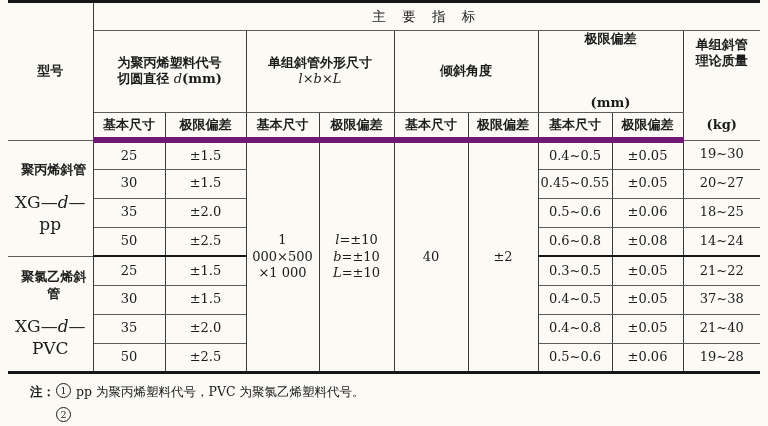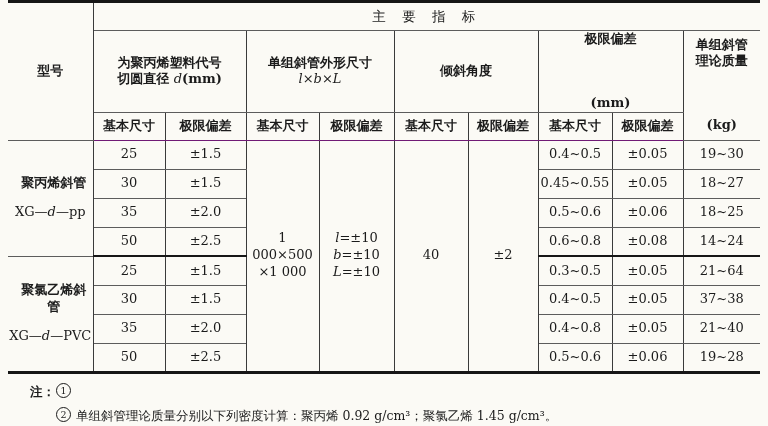--- a/index.html
+++ b/index.html
@@ -40,27 +40,27 @@
     line-height:1.3;
     overflow:hidden;
   }
   td.no-l{border-left:none;}
   td.no-r{border-right:none;}
   .hd{font-weight:bold;}
   tr.r-top{height:29px;}
   tr.r-group{height:56px;}
   tr.r-sub{height:28px;}
   tr.body-r{height:29px;}
-  tr.r-sub td{border-bottom:1px solid #701a75;}
+  tr.r-sub td{border-bottom:6px solid #701a75;}
   tr.group-end td{border-bottom:2px solid #161616;}
   .main-ind{font-weight:normal;letter-spacing:6px;font-size:13.5px;}
   .v{font-style:italic;font-family:"DejaVu Serif",serif;font-weight:normal;}
   .num{font-family:"DejaVu Serif",serif;margin-top:47px;}
   .model-name{font-weight:bold;font-size:13px;margin-left:7px;}
-  .model-code{font-family:"DejaVu Serif",serif;font-size:13px;margin-top:12px;}
+  .model-code{font-family:"DejaVu Serif",serif;font-size:17px;margin-top:12px;}
   .shape-dev-block{display:inline-block;text-align:center;font-family:"DejaVu Serif",serif;}
   .notes{margin:8px 0 0 30px;font-size:12.5px;line-height:1.55;}
   .note-row{display:flex;align-items:flex-start;margin-bottom:5px;}
   .note-label{font-weight:bold;white-space:pre;}
   .note-label.spacer{visibility:hidden;}
   .circ{
     display:inline-block;flex:none;
     width:13px;height:13px;
     border:1px solid #1b1b1b;border-radius:50%;
     font-size:9.5px;line-height:13px;text-align:center;
@@ -149,21 +149,21 @@
       <td class="num" rowspan="8">±2</td>
       <td class="num">0.4~0.5</td>
       <td class="num">±0.05</td>
       <td class="num no-r">19~30</td>
     </tr>
     <tr class="body-r">
       <td class="num">30</td>
       <td class="num">±1.5</td>
       <td class="num">0.45~0.55</td>
       <td class="num">±0.05</td>
-      <td class="num no-r">18~27</td>
+      <td class="num no-r">20~27</td>
     </tr>
     <tr class="body-r">
       <td class="num">35</td>
       <td class="num">±2.0</td>
       <td class="num">0.5~0.6</td>
       <td class="num">±0.06</td>
       <td class="num no-r">18~25</td>
     </tr>
     <tr class="body-r group-end">
       <td class="num">50</td>
@@ -175,21 +175,21 @@
 
     <tr class="body-r">
       <td class="no-l" rowspan="4">
         <div class="model-name">聚氯乙烯斜管</div>
         <div class="model-code"><span>XG—</span><span class="v">d</span><span>—PVC</span></div>
       </td>
       <td class="num">25</td>
       <td class="num">±1.5</td>
       <td class="num">0.3~0.5</td>
       <td class="num">±0.05</td>
-      <td class="num no-r">21~64</td>
+      <td class="num no-r">21~22</td>
     </tr>
     <tr class="body-r">
       <td class="num">30</td>
       <td class="num">±1.5</td>
       <td class="num">0.4~0.5</td>
       <td class="num">±0.05</td>
       <td class="num no-r">37~38</td>
     </tr>
     <tr class="body-r">
       <td class="num">35</td>
@@ -205,21 +205,21 @@
       <td class="num">±0.06</td>
       <td class="num no-r">19~28</td>
     </tr>
   </tbody>
     </table>
 
   <div class="notes">
     <div class="note-row">
       <span class="note-label">注：</span>
       <span class="circ">1</span>
+      <span class="note-text">pp 为聚丙烯塑料代号，PVC 为聚氯乙烯塑料代号。</span>
     </div>
     <div class="note-row">
       <span class="note-label spacer">注：</span>
       <span class="circ">2</span>
-      <span class="note-text">单组斜管理论质量分别以下列密度计算：聚丙烯 0.92 g/cm³；聚氯乙烯 1.45 g/cm³。</span>
     </div>
   </div>
 
 </div>
 
 </body></html>

